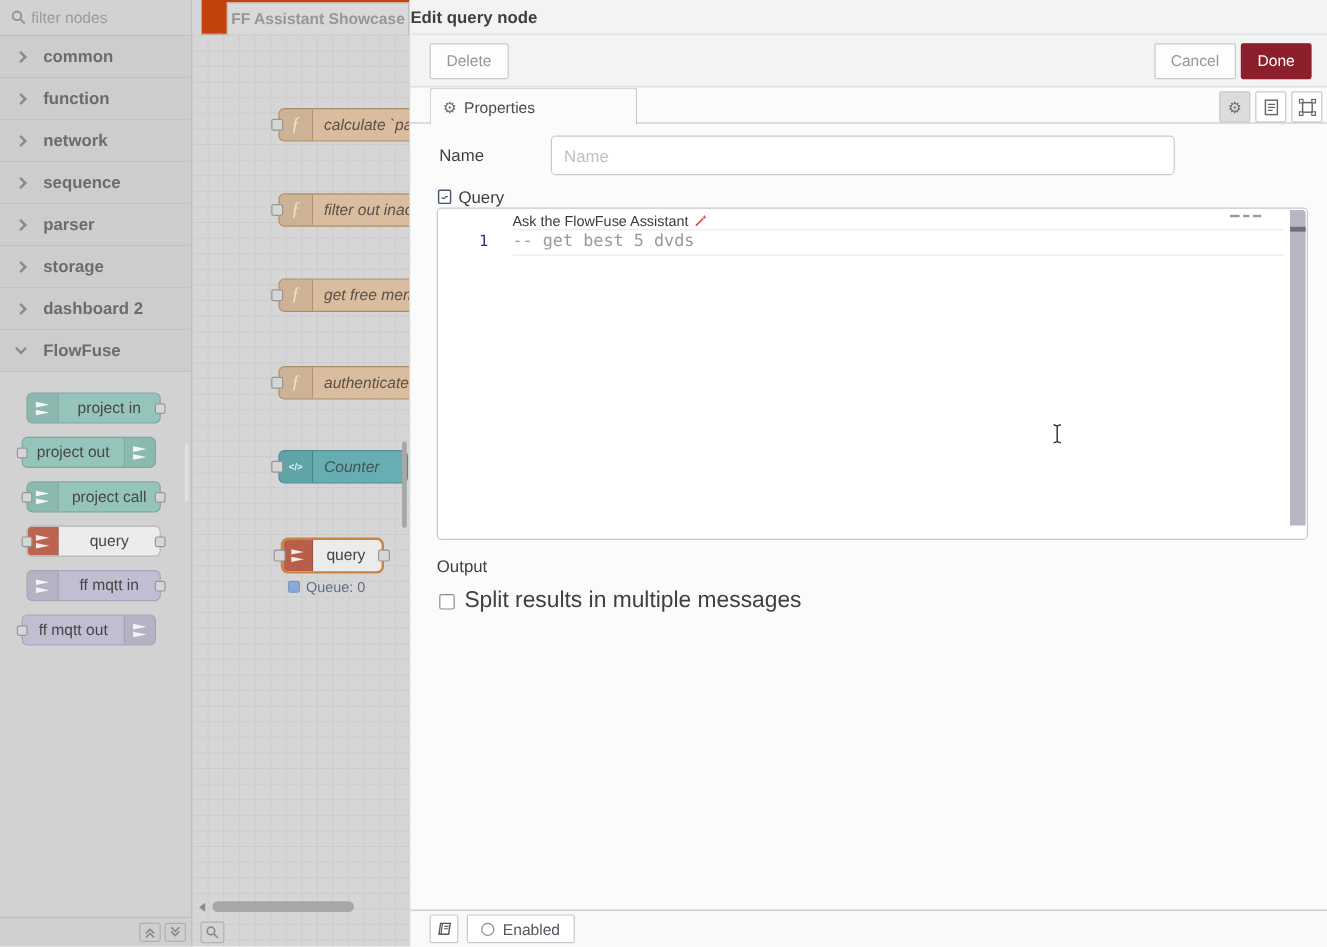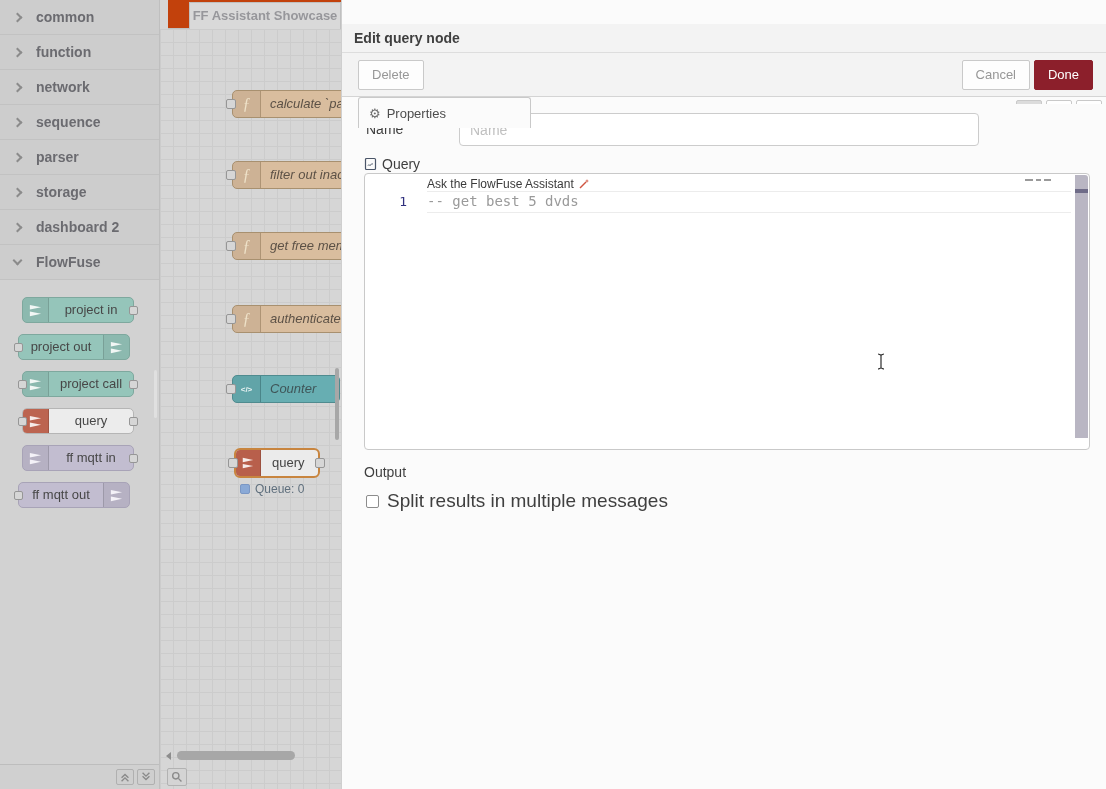--- a/index.html
+++ b/index.html
@@ -55,21 +55,21 @@
   .node-status { position:absolute; left:80px; top:482px; display:flex; align-items:center; gap:5px; }
   .status-dot { width:10px; height:10px; background:#8aa9d6; border:1px solid #7b97c4; border-radius:2px; }
   .status-text { font-size:12px; color:#5f6f7d; }
   .h-scroll-arrow { position:absolute; left:3px; top:750px; }
   .h-scroll-thumb { position:absolute; left:17px; top:751px; width:118px; height:9px; background:#a7a7a7; border-radius:5px; }
   .zoom-btn { position:absolute; left:7px; top:768px; width:20px; height:18px; border:1px solid #b2b2b2; background:#d4d4d4; border-radius:2px; display:flex; align-items:center; justify-content:center; }
   .v-scroll { position:absolute; right:2px; top:368px; width:4px; height:72px; background:#a7a7a7; border-radius:2px; }
 
   
   .tray { position:absolute; left:341px; top:0; width:765px; height:789px; background:#fbfbfb; border-left:1px solid #cfcfcf; }
-  .tray-header { height:29px; background:#f3f3f3; border-bottom:1px solid #dddddd; font-size:14px; font-weight:bold; color:#3f3f3f; line-height:29px; padding-left:12px;margin-top:24px; }
+  .tray-header { height:29px; background:#f3f3f3; border-bottom:1px solid #dddddd; font-size:14px; font-weight:bold; color:#3f3f3f; line-height:29px; padding-left:0; }
   .tray-toolbar { position:relative; height:44px; background:#f3f3f3; border-bottom:1px solid #d4d4d4; }
   .btn { position:absolute; top:7px; height:30px; border:1px solid #c9c9c9; background:#fdfdfd; border-radius:2px; font-size:13px; color:#979797; line-height:28px; padding:0 13px; cursor:pointer; font-family:"Liberation Sans",sans-serif; }
   .btn.delete { left:16px; }
   .btn.cancel { right:76px; }
   .btn.done { right:13px; background:#8C1F2B; border-color:#8C1F2B; color:#fff; }
   .tray-tabs { position:relative; height:30px; background:#fbfbfb; border-bottom:1px solid #c9c9c9; }
   .prop-tab { position:absolute; left:16px; top:0; width:173px; height:31px; background:#fbfbfb; border:1px solid #c9c9c9; border-bottom:none; border-radius:3px 3px 0 0; z-index:2; display:flex; align-items:center; gap:6px; padding-left:10px; font-size:13px; color:#4d4d4d; }
   .gear-glyph { font-size:13px; color:#6e6e6e; line-height:1; }
   .tabs-buttons { position:absolute; right:4px; top:3px; display:flex; gap:4px; }
   .icon-btn { width:26px; height:26px; border:1px solid #c9c9c9; background:#fff; border-radius:2px; display:flex; align-items:center; justify-content:center; color:#555; cursor:pointer; }
@@ -99,20 +99,27 @@
   .foot-btn.enabled { padding:0 11px; gap:7px; font-size:13px; color:#55555f; }
   .ring { width:11px; height:11px; border:1px solid #8a8a8a; border-radius:50%; }
   .ibeam { position:absolute; left:533px; top:248px; }
 </style>
 </head>
 <body>
 
 <div id="app">
 
   <div class="palette">
+    <div class="palette-search">
+      <svg class="mag" width="13" height="13" viewBox="0 0 13 13">
+          <circle cx="5.2" cy="5.2" r="3.6" fill="none" stroke="#8f8f8f" stroke-width="1.5"></circle>
+          <line x1="8.2" y1="8.2" x2="11.6" y2="11.6" stroke="#8f8f8f" stroke-width="1.5"></line>
+        </svg>
+      <input placeholder="filter nodes" style="">
+    </div>
 
     <div class="category">
         <i class="chev"></i>
         <span class="cat-label">common</span>
       </div>
     <div class="category">
         <i class="chev"></i>
         <span class="cat-label">function</span>
       </div>
     <div class="category">
@@ -371,15 +378,29 @@
       <div class="split-row">
         <span class="cb"></span>
         <span>Split results in multiple messages</span>
       </div>
 
       <svg class="ibeam" width="12" height="19" viewBox="0 0 12 19">
           <path d="M3 2 C4.2 2 5 3 6 3 C7 3 7.8 2 9 2 M6 3 V16 M3 17 C4.2 17 5 16 6 16 C7 16 7.8 17 9 17" fill="none" stroke="#2d2d2d" stroke-width="1.2"></path>
         </svg>
     </div>
 
+    <div class="tray-footer">
+      <div class="foot-btn book">
+          <svg width="14" height="14" viewBox="0 0 14 14">
+            <path d="M3 2.5 L11 2.5 L11 11.5 L3 11.5 Z" fill="none" stroke="#555" stroke-width="1.2" transform="skewX(-8) translate(1.5,0)"></path>
+            <line x1="4.6" y1="2.5" x2="4.6" y2="11.5" stroke="#555" stroke-width="1" transform="skewX(-8) translate(1.5,0)"></line>
+            <line x1="6.5" y1="5" x2="10" y2="5" stroke="#555" stroke-width="0.9" transform="skewX(-8) translate(1.5,0)"></line>
+            <line x1="6.5" y1="7" x2="10" y2="7" stroke="#555" stroke-width="0.9" transform="skewX(-8) translate(1.5,0)"></line>
+          </svg>
+        </div>
+      <div class="foot-btn enabled">
+        <span class="ring"></span>
+        <span>Enabled</span>
+      </div>
+    </div>
   </div>
 
 </div>
 
 </body></html>

